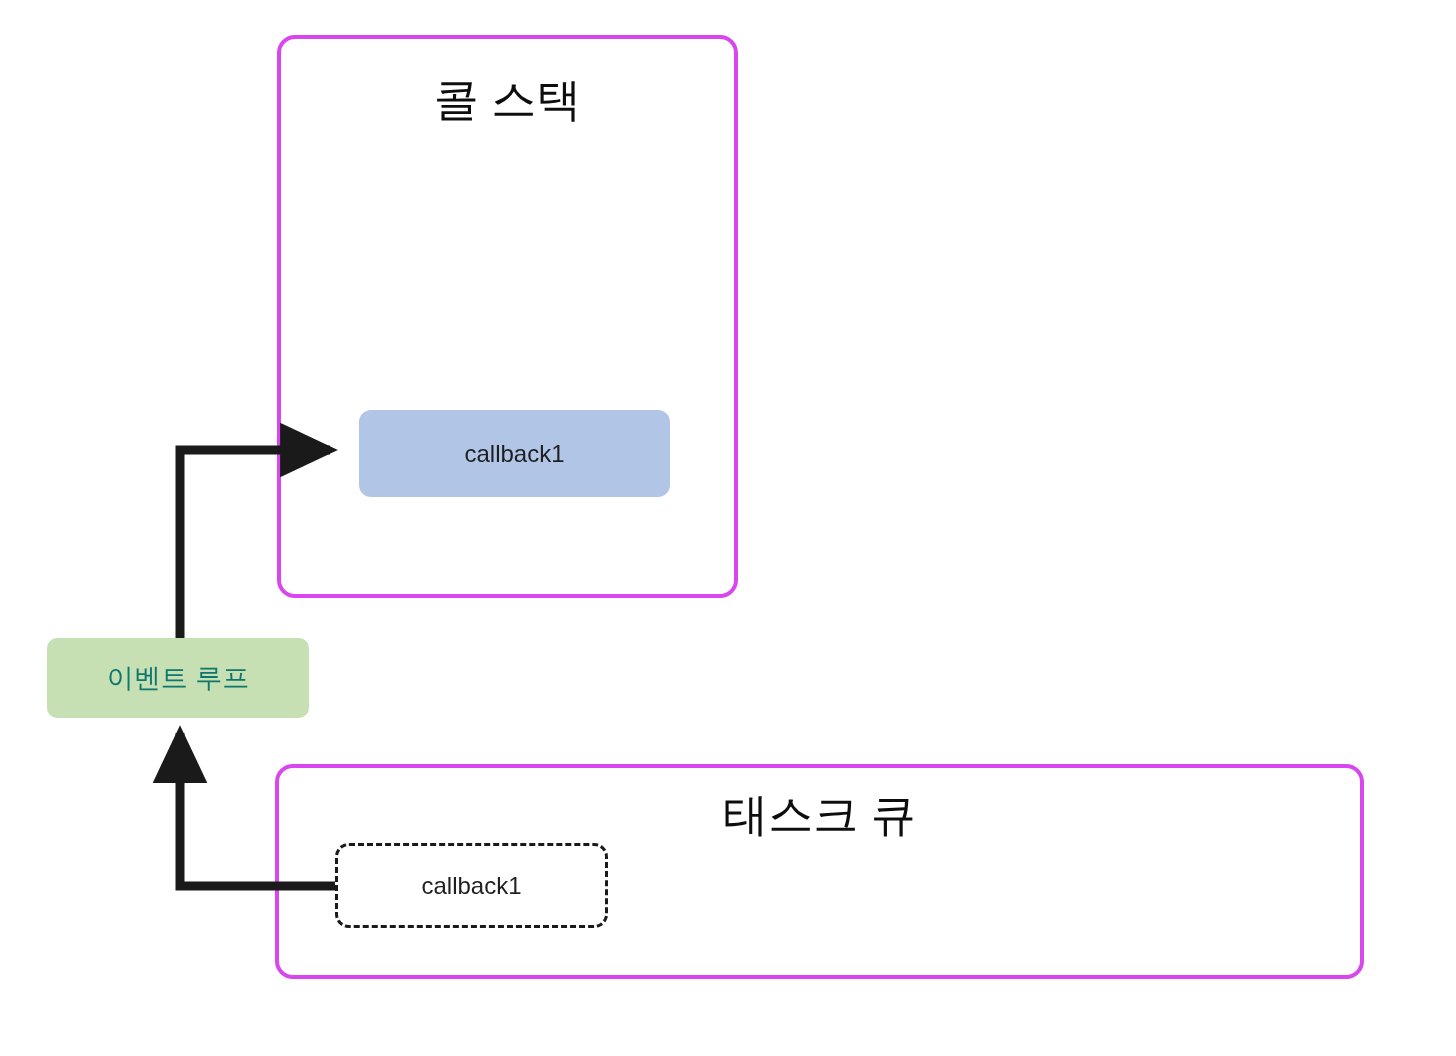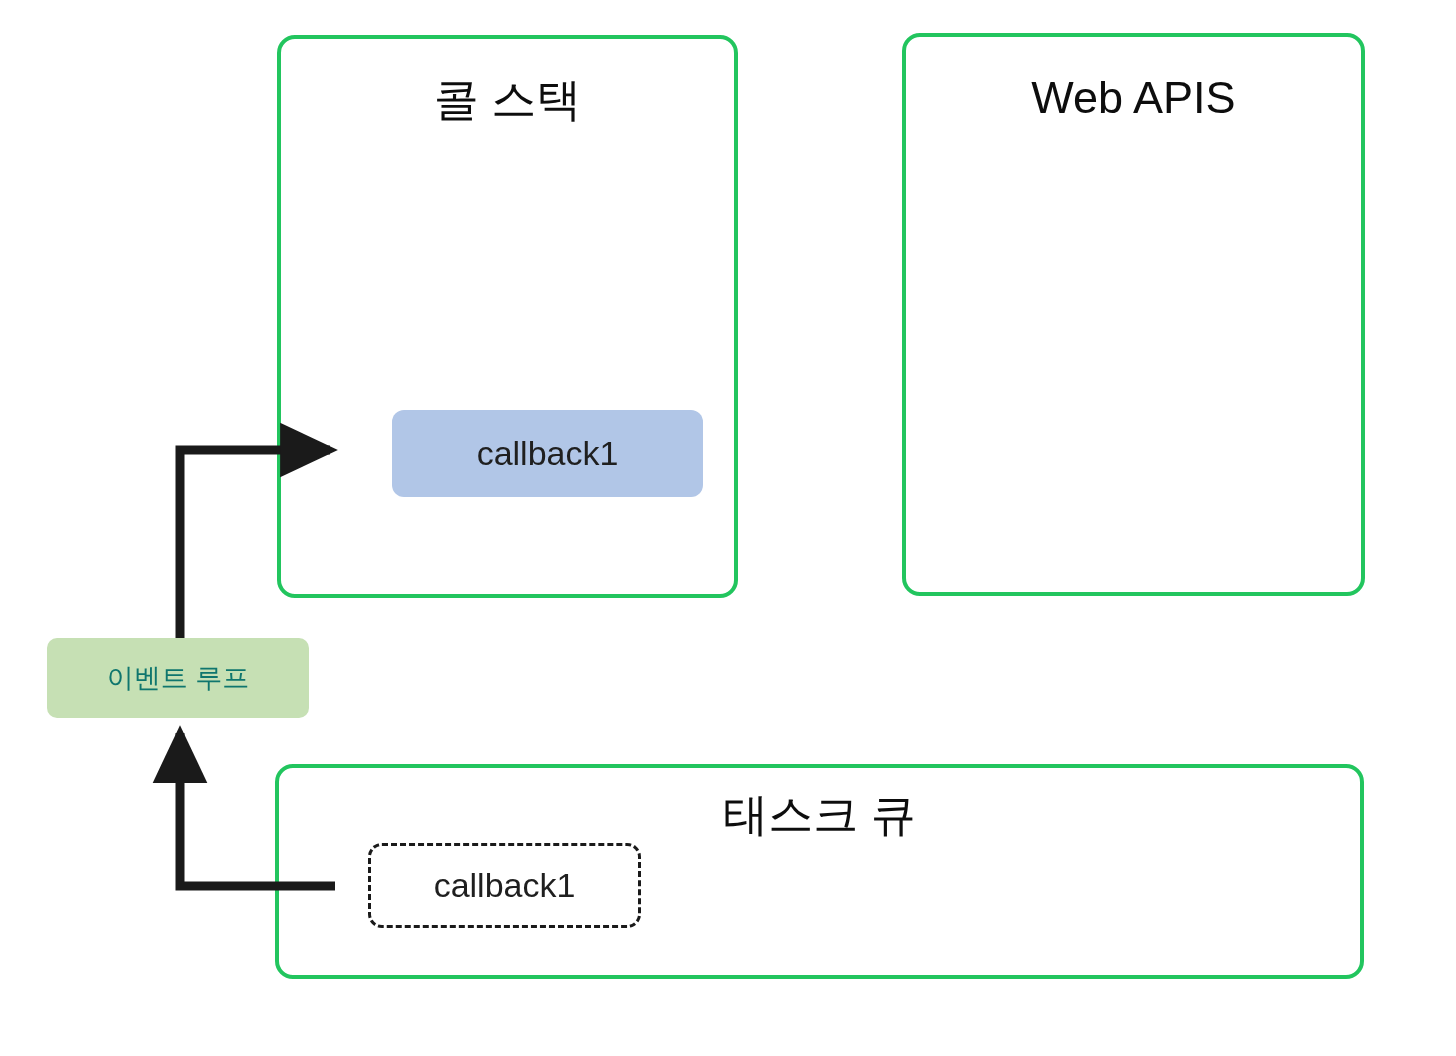--- a/index.html
+++ b/index.html
@@ -17,21 +17,21 @@
     height: 1056px;
     background: #ffffff;
     overflow: hidden;
   }
 
   
   .container-box {
     position: absolute;
     box-sizing: border-box;
     background: #ffffff;
-    border: 4px solid #22c55e;
+    border: 4px solid #d946ef;
     border-radius: 18px;
     padding-left: 24px;
   }
   .container-title {
     position: absolute;
     left: 0;
     right: 0;
     text-align: center;
     font-size: 45px;
     line-height: 1.1;
@@ -50,24 +50,23 @@
   #task-queue-title { top: 22px; text-align: center; }
 
   
   .frame {
     position: absolute;
     box-sizing: border-box;
     display: flex;
     align-items: center;
     justify-content: center;
     border-radius: 10px;
-    font-size: 34px;
+    font-size: 24px;
     color: #1f1f1f;
     white-space: nowrap;
-    margin-left: 33px;
   }
   #stack-frame-callback1 {
     left: 359px;
     top: 410px;
     width: 311px;
     height: 87px;
     background: #b1c6e7;
     border: none;
     border-radius: 12px;
   }
@@ -112,23 +111,20 @@
 </style>
 </head>
 <body>
 
 <div id="canvas">
 
   <div class="container-box" id="call-stack-box">
     <div class="container-title" id="call-stack-title">콜 스택</div>
   </div>
 
-  <div class="container-box" id="web-apis-box">
-    <div class="container-title" id="web-apis-title">Web APIS</div>
-  </div>
 
   <div class="container-box" id="task-queue-box">
     <div class="container-title" id="task-queue-title">태스크 큐</div>
   </div>
 
   <svg id="connectors" viewBox="0 0 1456 1056" xmlns="http://www.w3.org/2000/svg">
     <defs>
       <marker id="arrow-right" viewBox="0 0 12 12" refX="9.5" refY="6" markerWidth="7" markerHeight="7" orient="auto-start-reverse">
         <path d="M 0 0.8 L 11 6 L 0 11.2 z" fill="#1a1a1a"></path>
       </marker>

